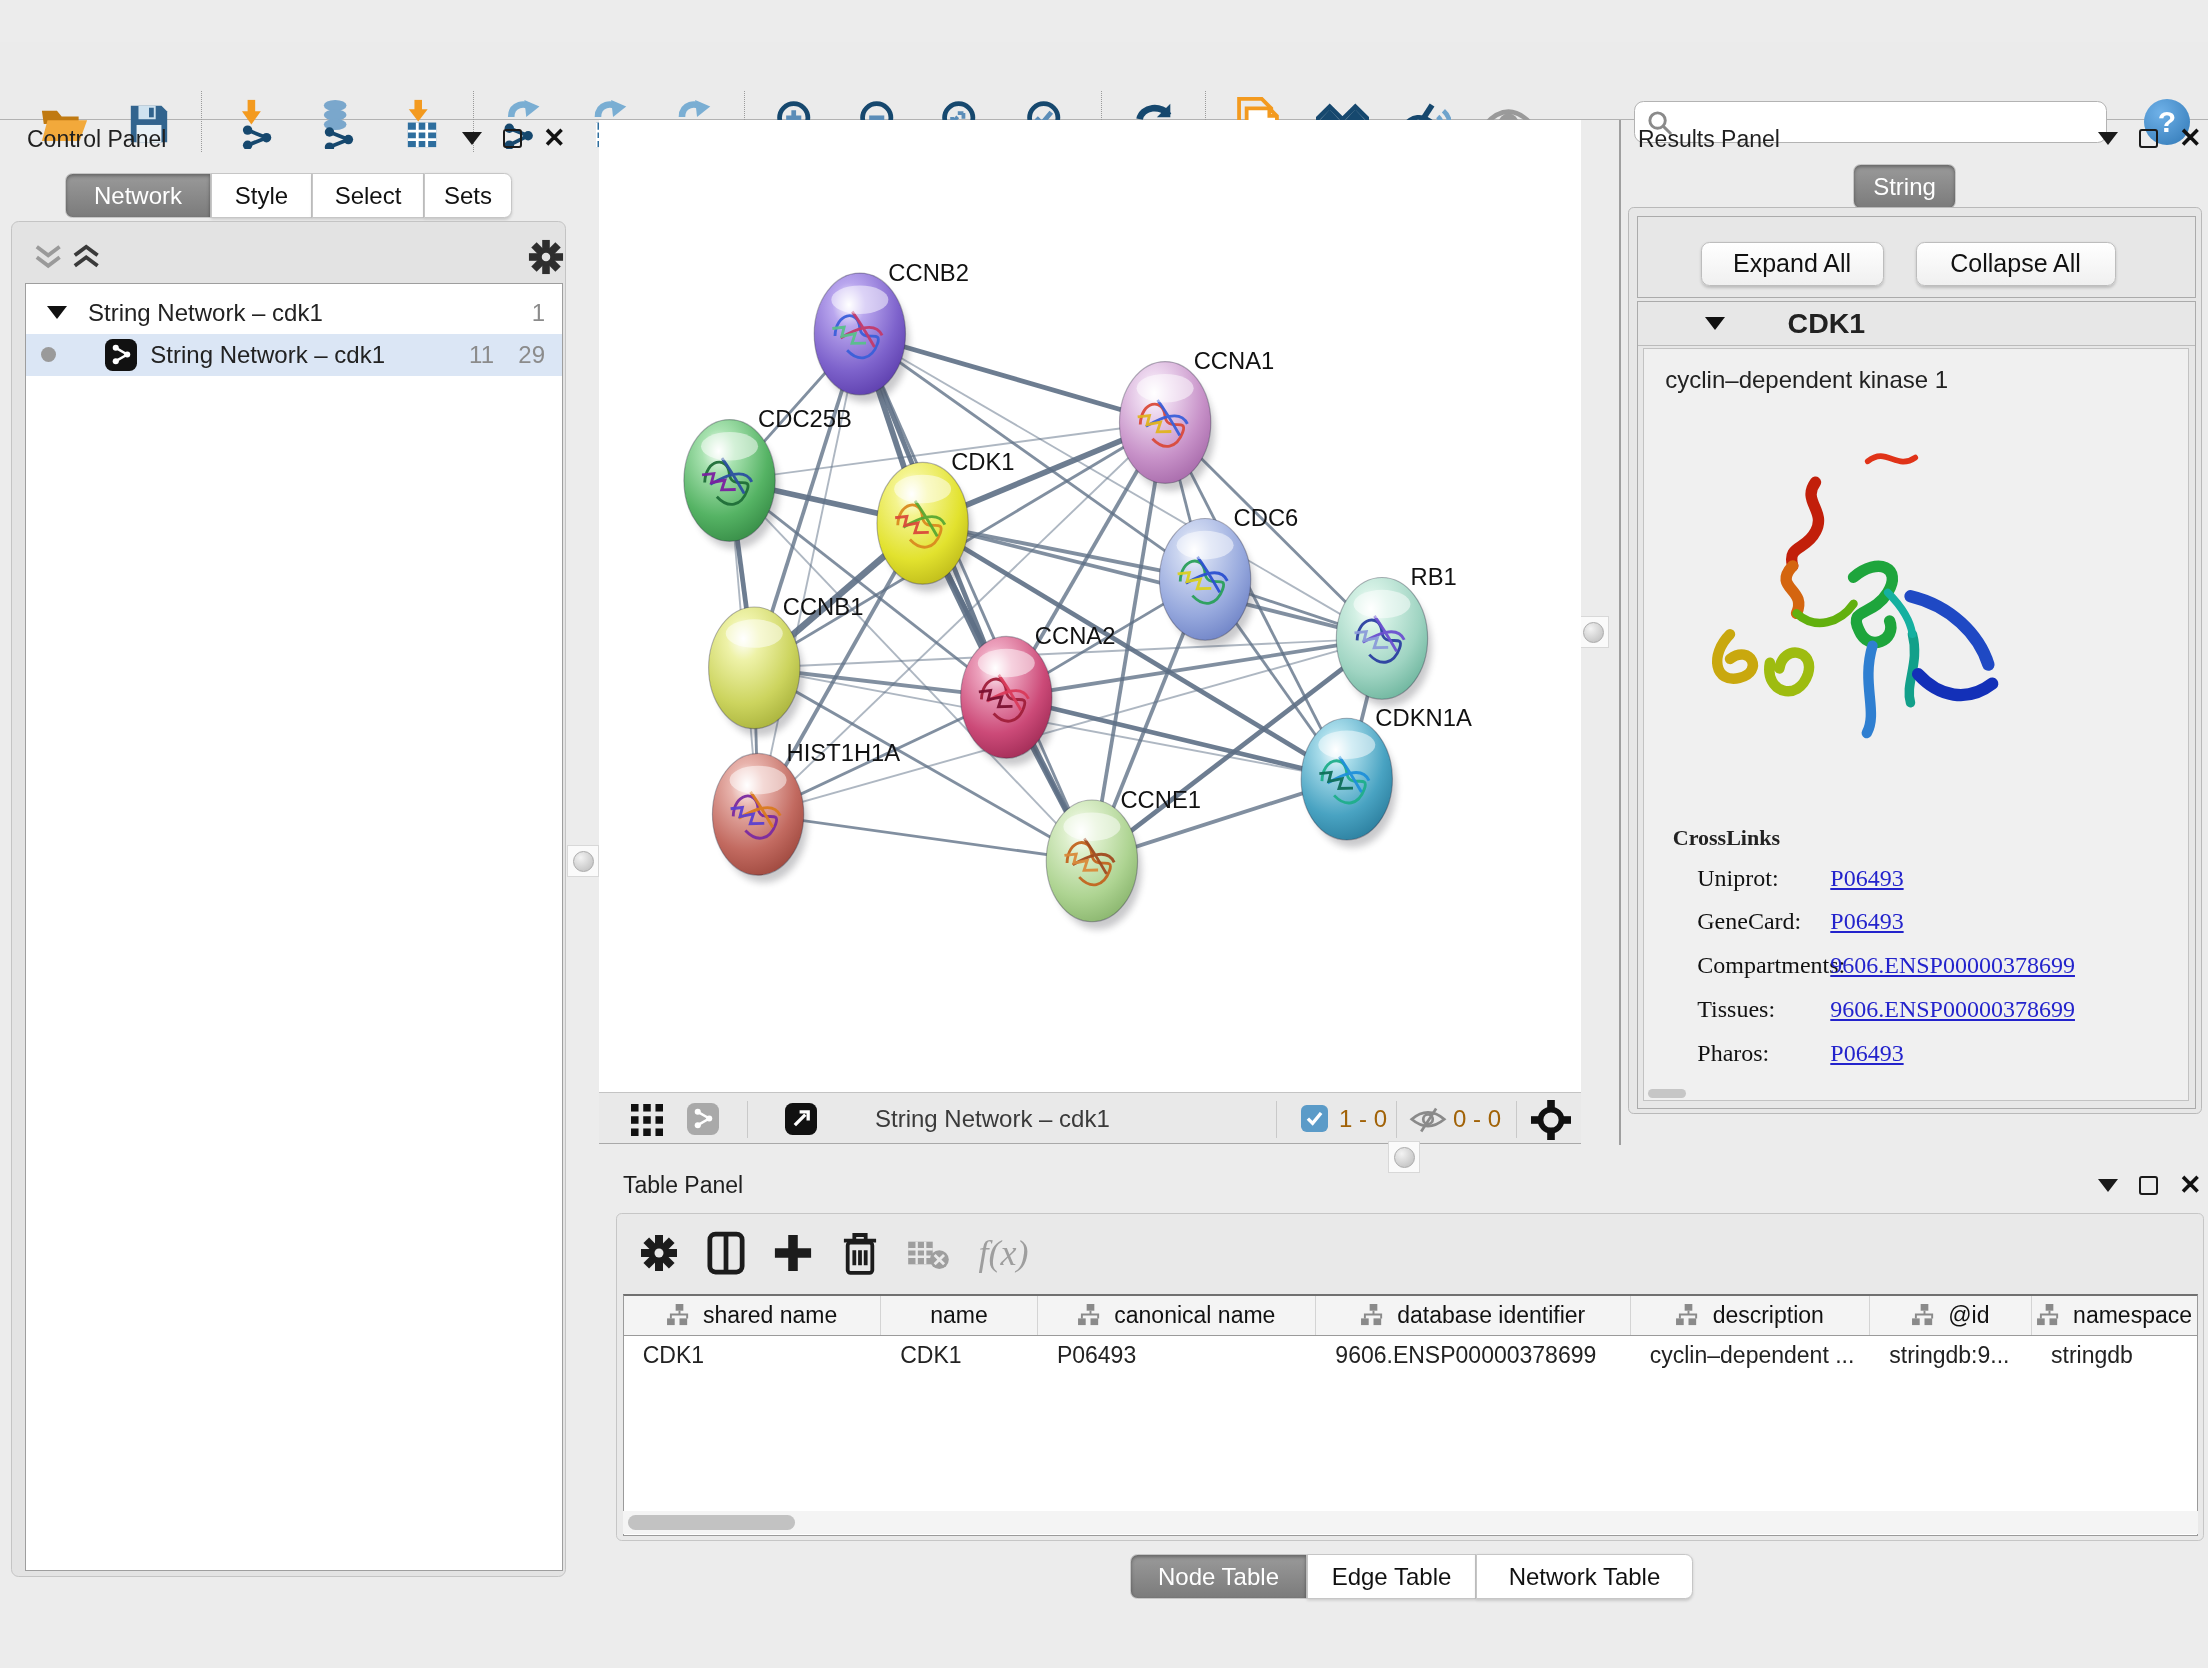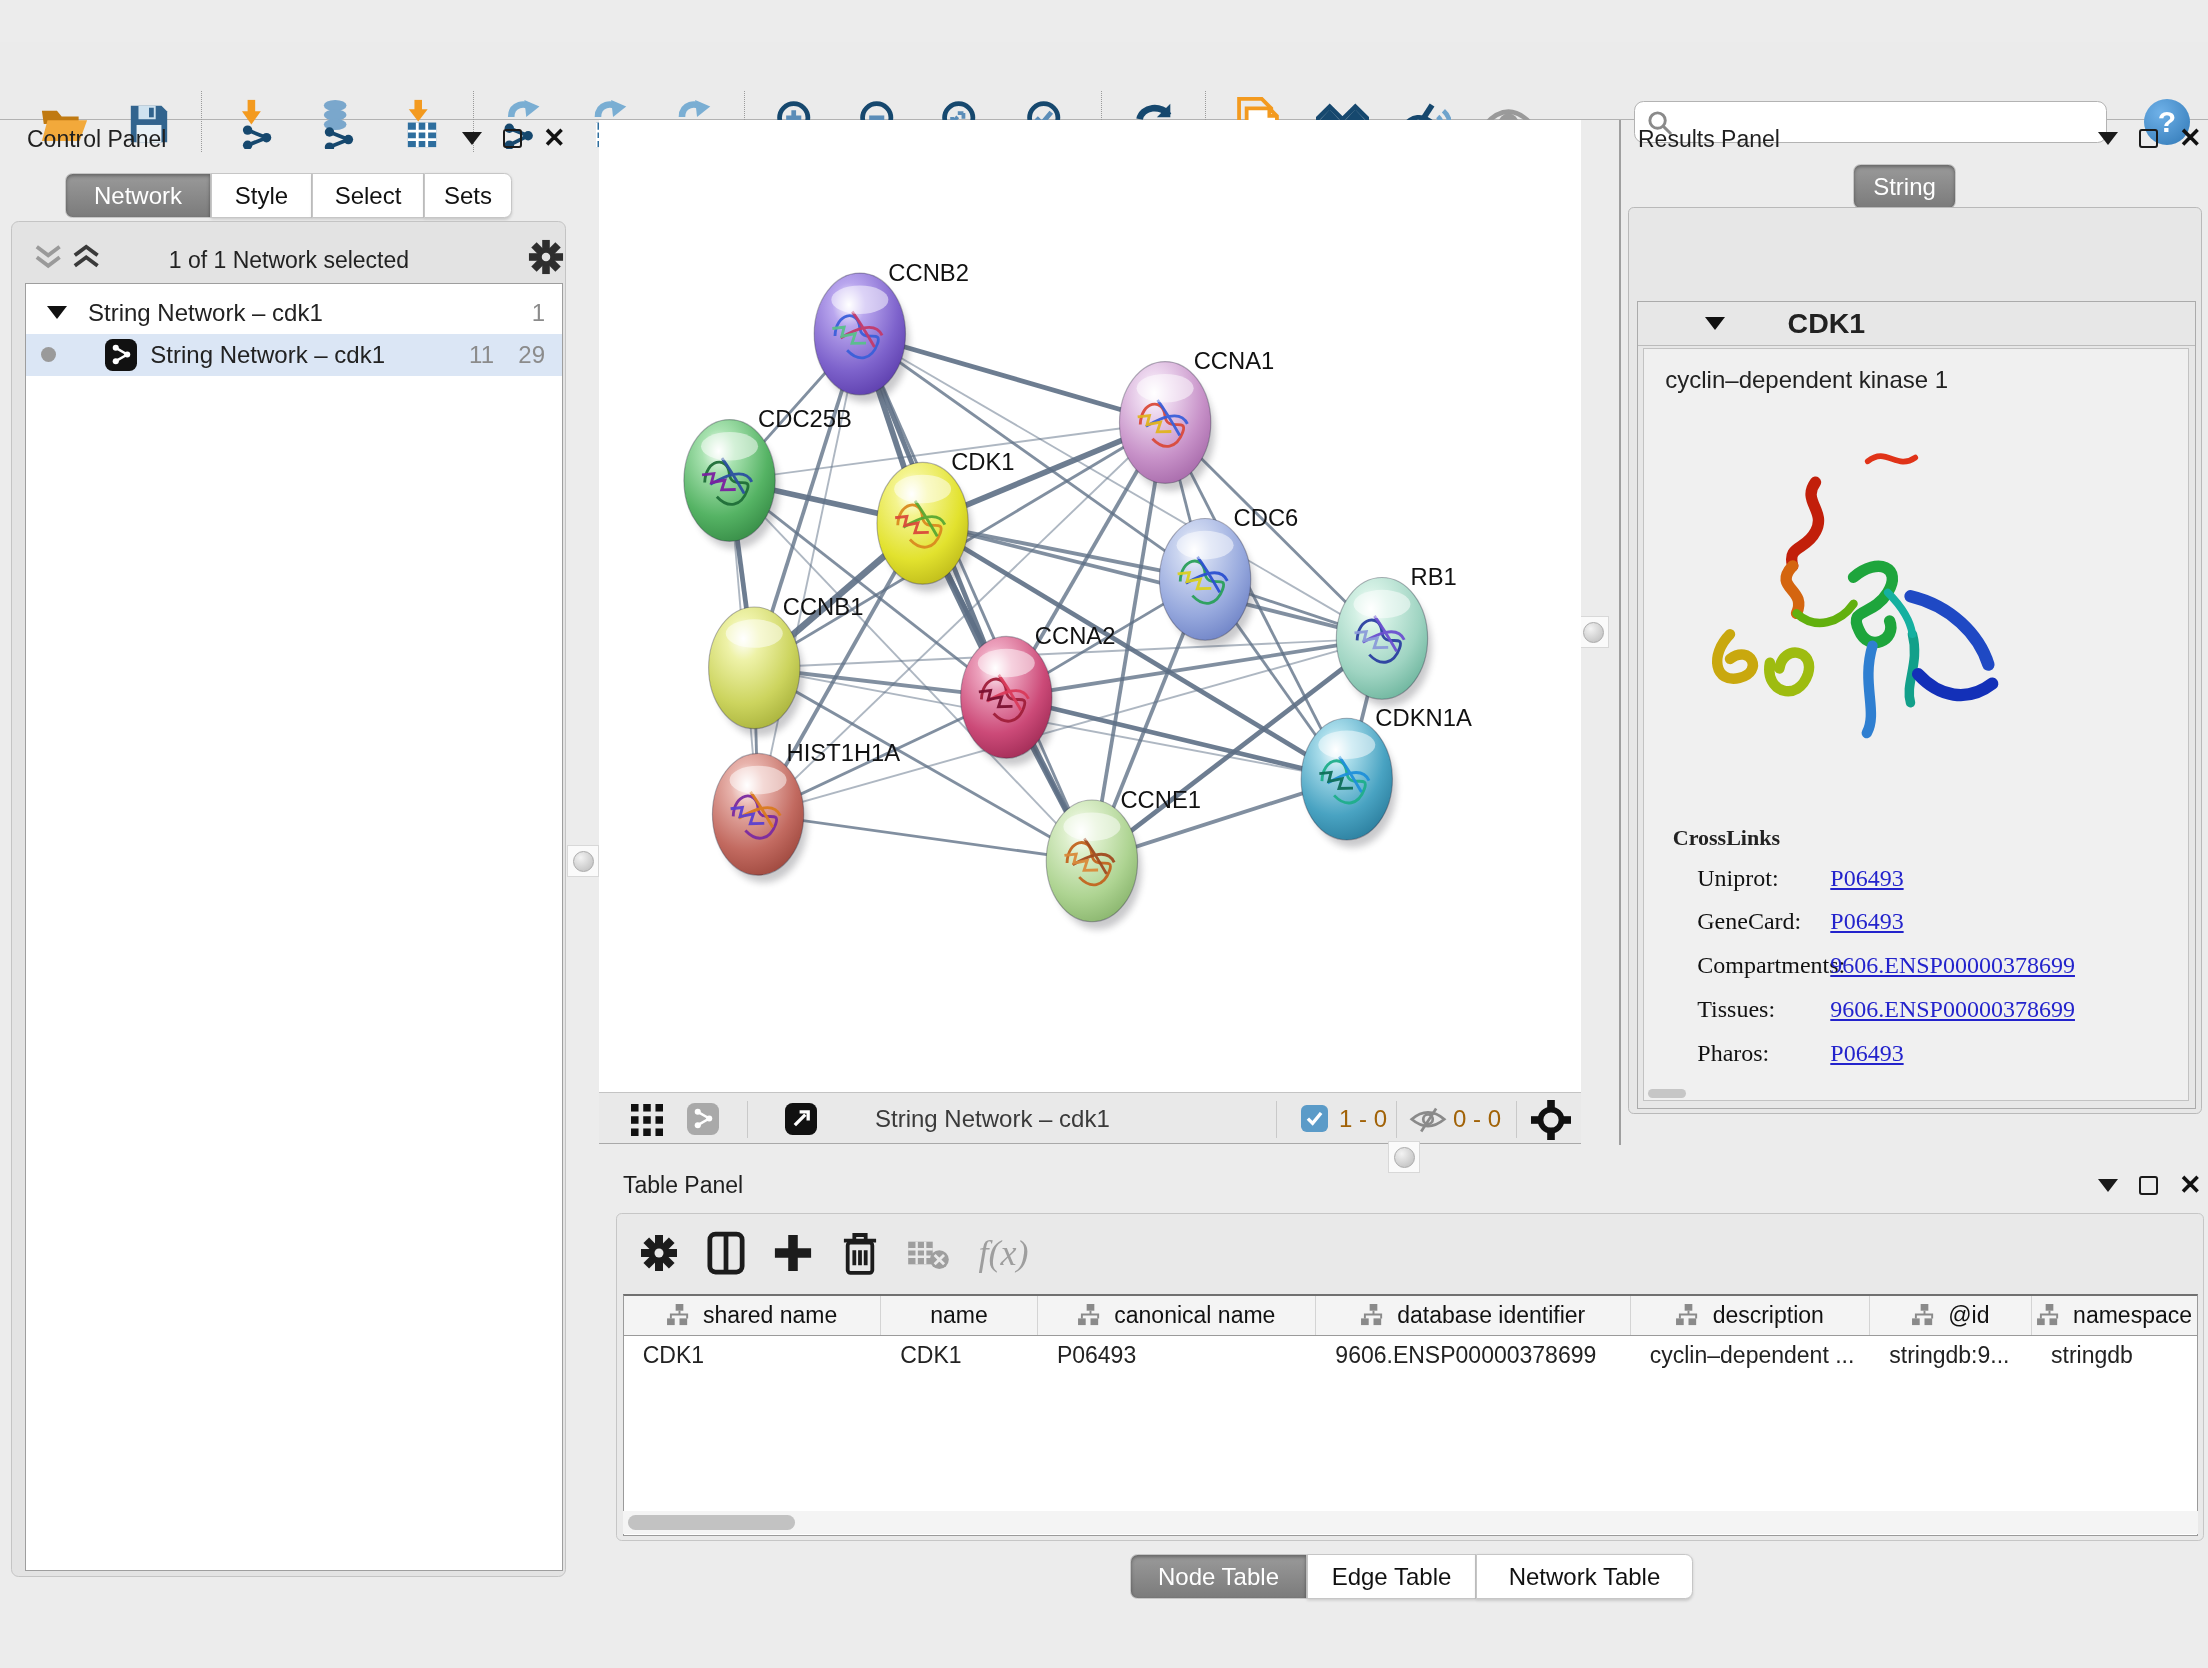--- a/index.html
+++ b/index.html
@@ -308,21 +308,20 @@
         </div>
     </div>
 
     <div class="cp-box">
       <svg style="position:absolute;left:21px;top:21px" width="38" height="28.5" viewBox="0 0 40 30">
         <path d="M4,4 l12,9 12,-9 M4,15 l12,9 12,-9" stroke="#9a9a9a" stroke-width="4" fill="none"></path>
       </svg>
       <svg style="position:absolute;left:59px;top:21px" width="38" height="28.5" viewBox="0 0 40 30">
         <path d="M4,13 l12,-9 12,9 M4,24 l12,-9 12,9" stroke="#3a3a3a" stroke-width="4" fill="none"></path>
       </svg>
-      <div style="position:absolute;left:0;top:25px;width:100%;text-align:center;font-size:23px;color:#222">1 of 1 Network selected</div>
       <svg style="position:absolute;left:516px;top:17px" width="36" height="36" viewBox="0 0 38 38">
         <g fill="#2e2e2e">
           <rect x="15" y="1" width="8" height="36"></rect>
             <rect x="1" y="15" width="36" height="8"></rect>
           <rect x="15" y="1" width="8" height="36" transform="rotate(45 19 19)"></rect>
           <rect x="15" y="1" width="8" height="36" transform="rotate(-45 19 19)"></rect>
           <circle cx="19" cy="19" r="9"></circle>
         </g>
         <circle cx="19" cy="19" r="4.5" fill="#e3e3e3"></circle>
       </svg>
@@ -650,20 +649,28 @@
       <div class="wc-box"></div>
       <div class="wc-x">✕</div>
     </div>
     <div class="tabrow" style="left:1853px;top:164px">
       <div class="tab sel single" style="width:103px">
           <span>String</span>
         </div>
     </div>
 
     <div class="rp-outer">
+      <div class="rp-btnbox">
+        <div class="rp-btn" style="left:63px;width:183px">
+            <span>Expand All</span>
+          </div>
+        <div class="rp-btn" style="left:278px;width:200px">
+            <span>Collapse All</span>
+          </div>
+      </div>
 
       <div class="rp-gene">
         <div class="rp-gene-hdr">
           <div class="tri-down" style="margin-left:67px"></div>
           <span style="margin-left:63px;font-size:28.5px;font-weight:bold">CDK1</span>
         </div>
         <div class="rp-content">
           <div style="position:absolute;left:21px;top:17px;font-size:24px">cyclin–dependent kinase 1</div>
 
           <svg style="position:absolute;left:28.5px;top:95px" width="342" height="314" viewBox="0 0 360 330">

